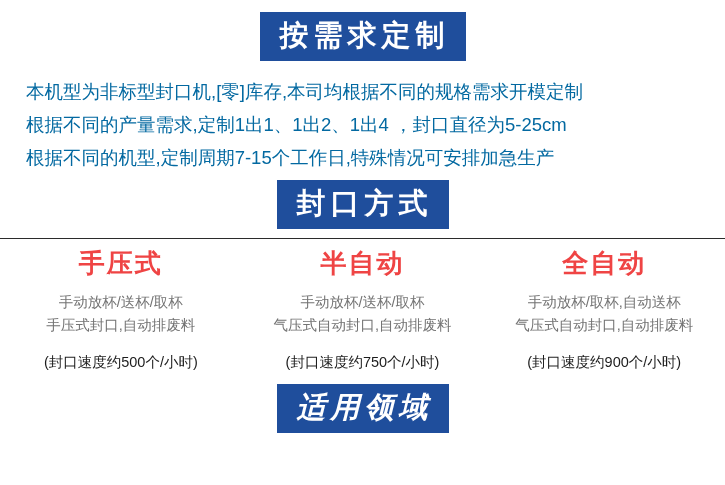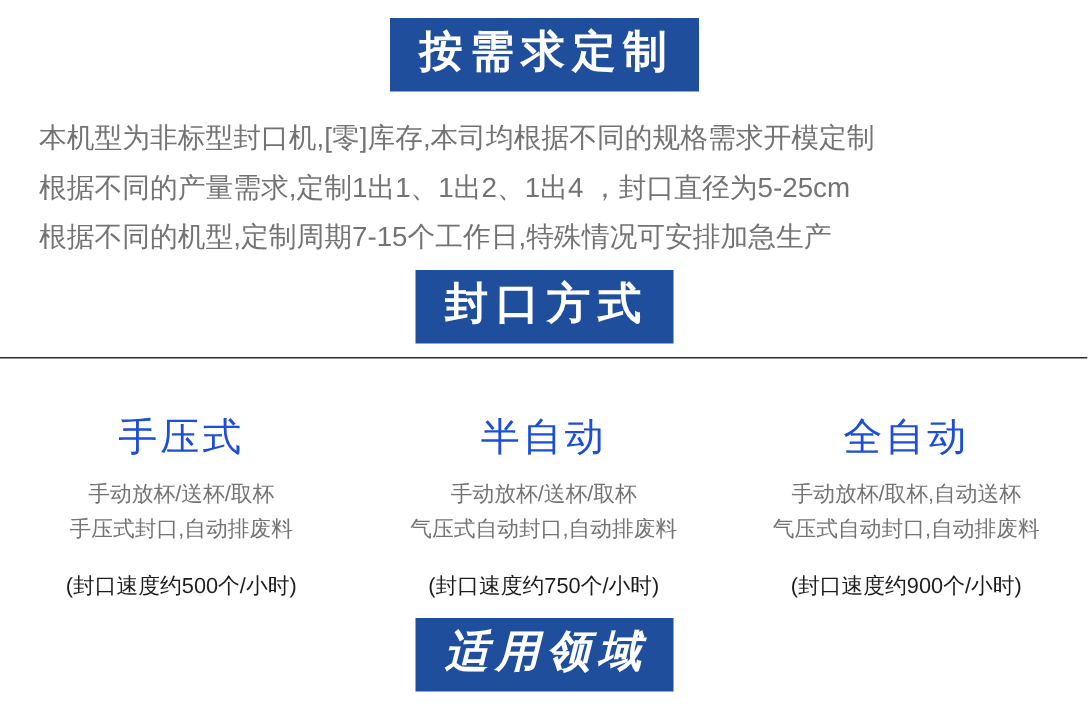--- a/index.html
+++ b/index.html
@@ -52,21 +52,21 @@
     margin-top: 12px;
     font-style: italic;
   }
 
   
   .intro {
     margin: 14px 0 0 0;
     padding: 0 26px;
     font-size: 18.5px;
     line-height: 33px;
-    color: #737373;
+    color: #0369a1;
     letter-spacing: 0px;
   }
   .intro-line {
     white-space: nowrap;
   }
 
   
   .rule {
     height: 1px;
     background: #2b2b2b;
@@ -80,26 +80,25 @@
     width: 100%;
     margin-top: 10px;
   }
   .col {
     flex: 1 1 0;
     text-align: center;
     padding: 0 6px;
   }
   .col-title {
     font-size: 26px;
-    font-weight: normal;
-    color: #1d4ed8;
+    font-weight: bold;
+    color: #ef4444;
     letter-spacing: 2px;
     line-height: 1.15;
     margin-bottom: 12px;
-    margin-top: 28px;
   }
   .col-line {
     font-size: 14.5px;
     color: #737373;
     line-height: 23px;
     white-space: nowrap;
   }
   .col-speed {
     font-size: 14.5px;
     color: #1c1c1c;

